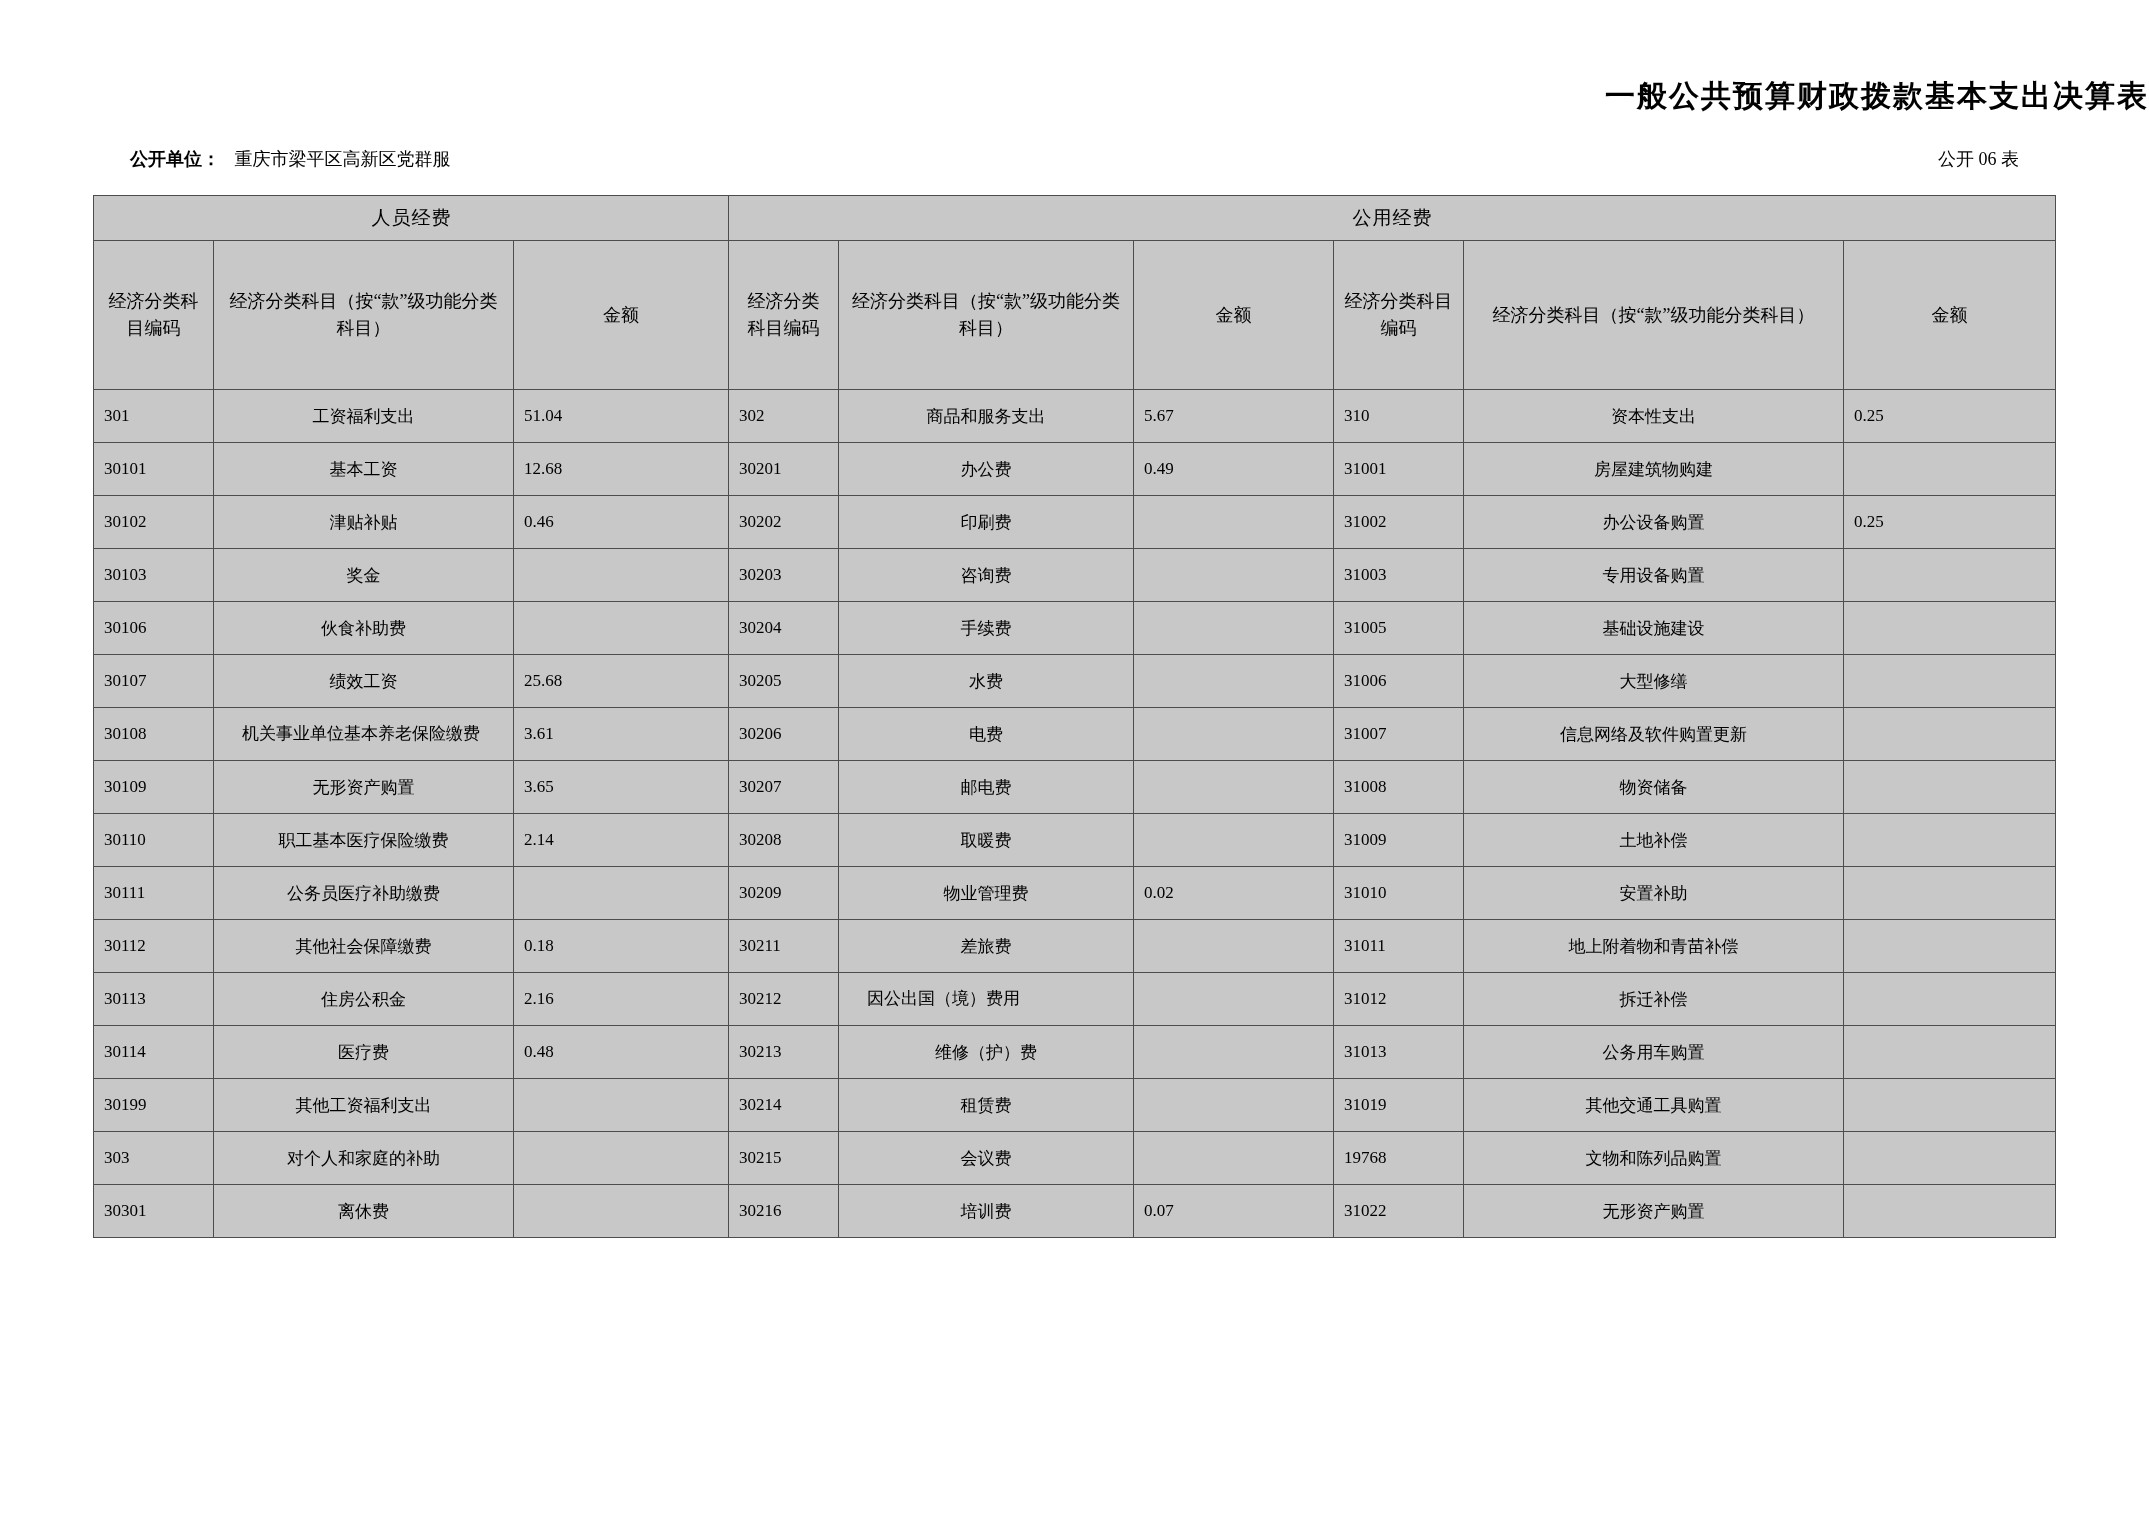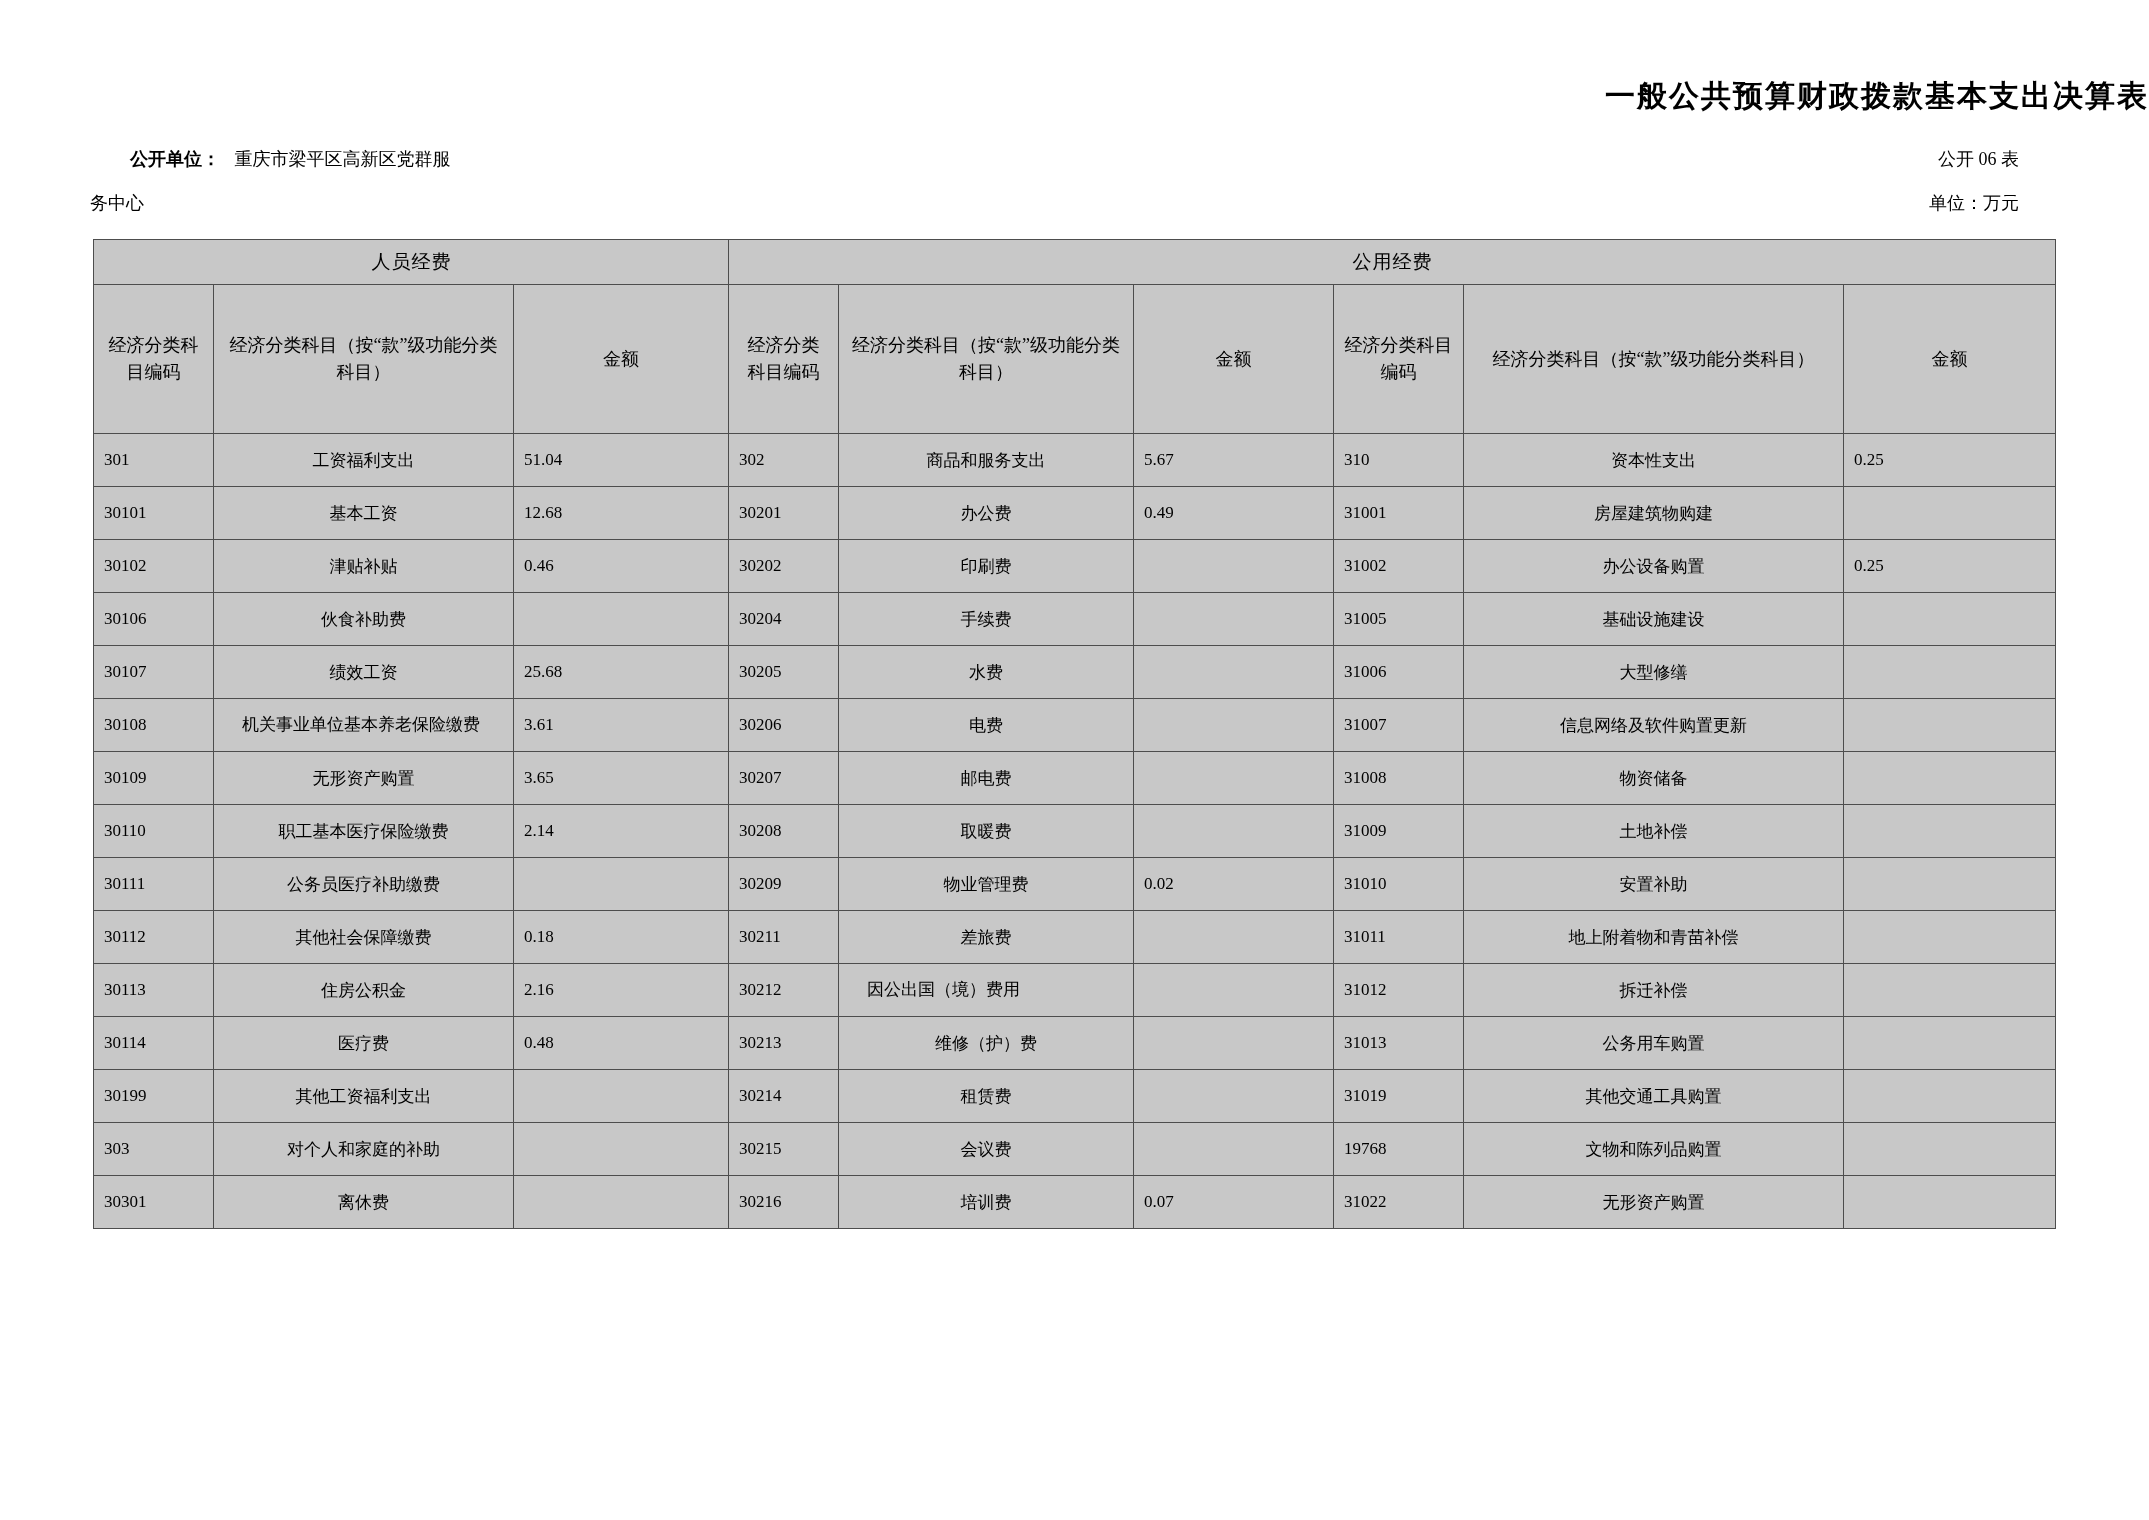--- a/index.html
+++ b/index.html
@@ -133,24 +133,20 @@
   <div class="doc-title">一般公共预算财政拨款基本支出决算表</div>
 
   <div class="meta-row">
     <div class="meta-left">
       <span class="unit-label">公开单位：</span>
       <span>重庆市梁平区高新区党群服</span>
     </div>
     <div class="meta-right">公开 06 表</div>
   </div>
 
-  <div class="meta-row2">
-    <div class="meta-left2">务中心</div>
-    <div class="meta-right2">单位：万元</div>
-  </div>
 
   <table class="fin">
     <colgroup>
       <col class="c1">
         <col class="c2">
         <col class="c3">
       <col class="c4">
         <col class="c5">
         <col class="c6">
       <col class="c7">
@@ -202,20 +198,31 @@
         <td class="name">津贴补贴</td>
         <td class="amt">0.46</td>
         <td class="code">30202</td>
         <td class="name">印刷费</td>
         <td class="amt"></td>
         <td class="code">31002</td>
         <td class="name">办公设备购置</td>
         <td class="amt">0.25</td>
       </tr>
       <tr>
+        <td class="code">30103</td>
+        <td class="name">奖金</td>
+        <td class="amt"></td>
+        <td class="code">30203</td>
+        <td class="name">咨询费</td>
+        <td class="amt"></td>
+        <td class="code">31003</td>
+        <td class="name">专用设备购置</td>
+        <td class="amt"></td>
+      </tr>
+      <tr>
         <td class="code">30106</td>
         <td class="name">伙食补助费</td>
         <td class="amt"></td>
         <td class="code">30204</td>
         <td class="name">手续费</td>
         <td class="amt"></td>
         <td class="code">31005</td>
         <td class="name">基础设施建设</td>
         <td class="amt"></td>
       </tr>

